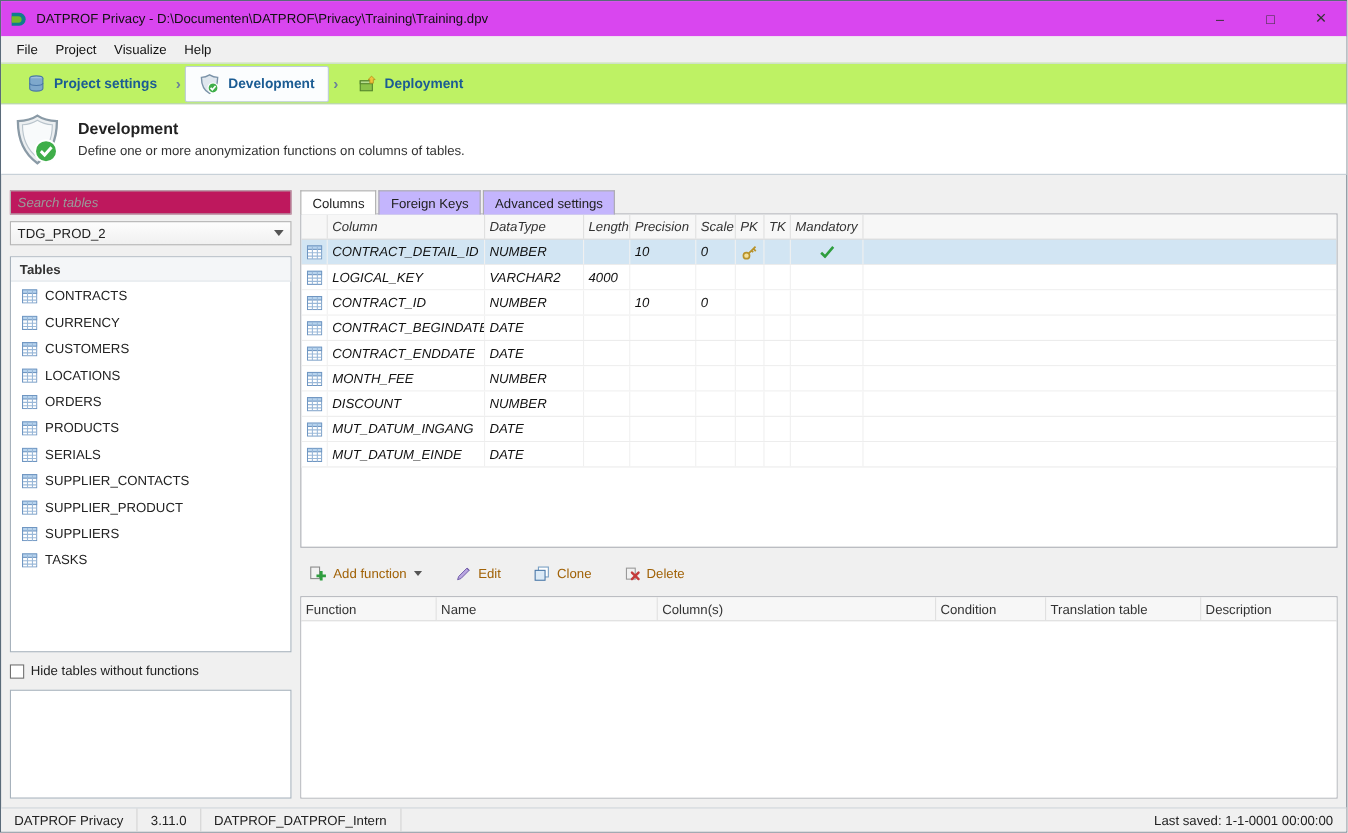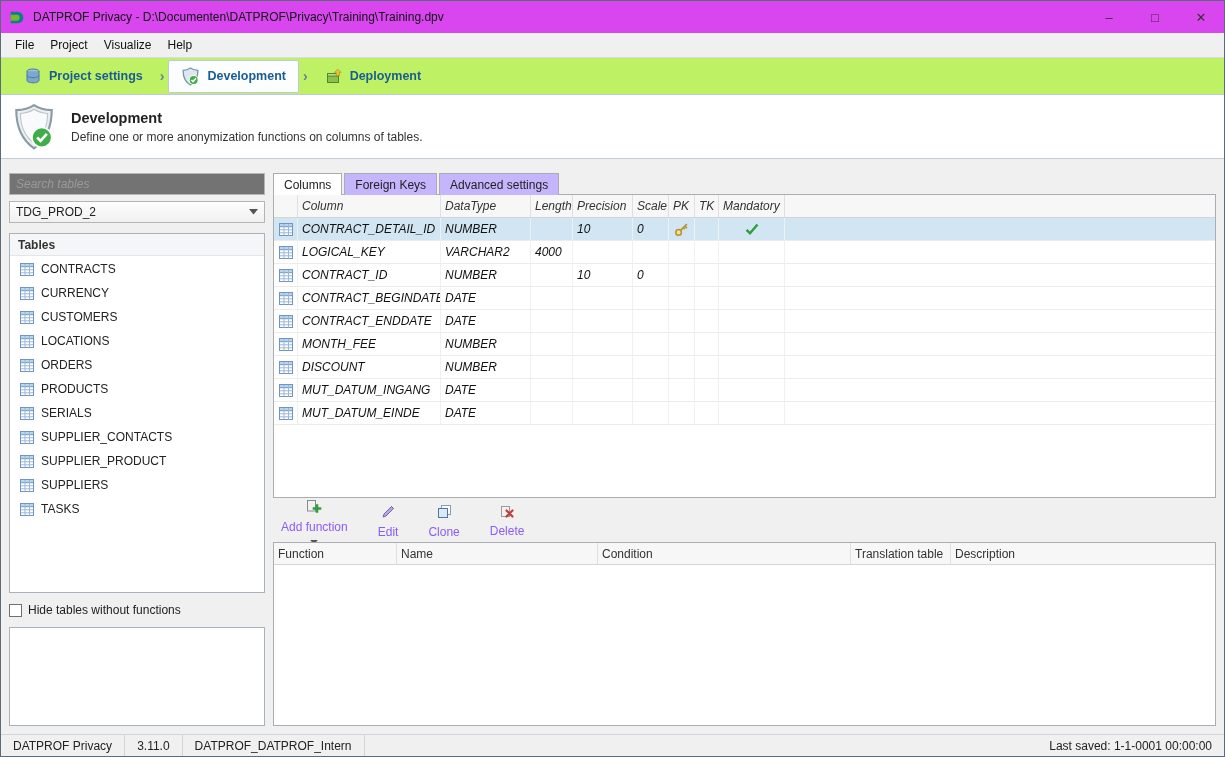--- a/index.html
+++ b/index.html
@@ -32,21 +32,21 @@
   
   .page-header { height:64px; background:#ffffff; border-bottom:1px solid #c3ccd4; display:flex; align-items:center; padding-left:10px; gap:14px; flex:none; }
   .page-title { font-size:14.5px; font-weight:bold; color:#222; margin-bottom:4px; }
   .page-subtitle { font-size:12px; color:#333; }
 
   
   .body { flex:1; display:flex; padding:14px 8px 8px 8px; gap:8px; min-height:0; }
 
   
   .sidebar { width:256px; flex:none; display:flex; flex-direction:column; min-height:0; }
-  .search { height:22px; border:1px solid #b5b5b5; padding:2px 6px; font-family:inherit; font-size:12px; background:#737373; width:100%; }
+  .search { height:22px; border:1px solid #b5b5b5; padding:2px 6px; font-family:inherit; font-size:12px; background:#be185d; width:100%; }
   .search::placeholder { color:#9a9a9a; font-style:italic; }
   .dropdown { height:22px; margin-top:6px; border:1px solid #b5b5b5; background:linear-gradient(#fdfdfd,#f0f0f0); display:flex; align-items:center; padding:0 6px; }
   .dropdown span:first-child { flex:1; }
   .tables-group { margin-top:10px; border:1px solid #a7b2bc; background:#fff; height:360px; display:flex; flex-direction:column; }
   .group-title { font-weight:bold; color:#333; padding:4px 8px 3px 8px; background:#f4f6f8; border-bottom:1px solid #e2e6ea; }
   .tables-list { flex:1; overflow:hidden; padding-top:1px; }
   .titem { height:24px; display:flex; align-items:center; gap:7px; padding:0 6px 0 9px; border:1px solid transparent; color:#222; }
   .titem.sel { background:#cfe4f3; border-color:#5ba0d0; }
   .chk-row { margin-top:10px; display:flex; align-items:center; gap:6px; }
   .chk { width:13px; height:13px; background:#fff; border:1px solid #707070; display:inline-block; flex:none; }
@@ -63,21 +63,21 @@
   .thead, .trow { display:grid; grid-template-columns: var(--cols); }
   .thead { background:#f7f7f7; border-bottom:1px solid #d5d5d5; height:23px; }
   .hc { padding:4px 4px 0 4px; color:#333; border-right:1px solid #e0e0e0; overflow:hidden; white-space:nowrap; }
   .trow { height:23px; border-bottom:1px solid #ececec; background:#fff; }
   .trow.sel { background:#d2e5f3; }
   .tc { padding:4px 4px 0 4px; border-right:1px solid #f0f0f0; overflow:hidden; white-space:nowrap; color:#111; }
   .tc.ctr, .hc.ctr { display:flex; align-items:center; justify-content:center; padding:0; }
 
   
   .fn-toolbar { height:30px; margin-top:8px; display:flex; align-items:center; gap:22px; padding-left:4px; flex:none; }
-  .tbtn { display:flex; align-items:center; gap:6px; color:#8b5cf6; padding:3px 4px;flex-direction:column; }
+  .tbtn { display:flex; align-items:center; gap:6px; color:#a16207; padding:3px 4px; }
 
   
   .fn-panel { flex:1; border:1px solid #abadb3; background:#fff; margin-top:6px; display:flex; flex-direction:column; min-height:0; }
   .fhead { display:grid; grid-template-columns: 123px 201px 253px 100px 141px minmax(0,1fr); background:#f7f7f7; border-bottom:1px solid #d5d5d5; height:22px; flex:none; }
   .fbody { flex:1; background:#fff; }
 
   
   .statusbar { height:22px; background:#f0f0f0; border-top:1px solid #d0d6db; display:flex; align-items:center; flex:none; font-size:12px; color:#222; }
   .seg { padding:0 12px; border-right:1px solid #d4d4d4; height:100%; display:flex; align-items:center; }
   .seg.right { margin-left:auto; border-right:none; padding-right:12px; }
@@ -611,20 +611,21 @@
               </svg>
           </span>
           <span>Delete</span>
         </div>
       </div>
 
       <div class="fn-panel">
         <div class="fhead">
           <div class="hc">Function</div>
           <div class="hc">Name</div>
+          <div class="hc">Column(s)</div>
           <div class="hc">Condition</div>
           <div class="hc">Translation table</div>
           <div class="hc" style="border-right:none;">Description</div>
         </div>
         <div class="fbody"></div>
       </div>
     </div>
   </div>
 
   <div class="statusbar">

